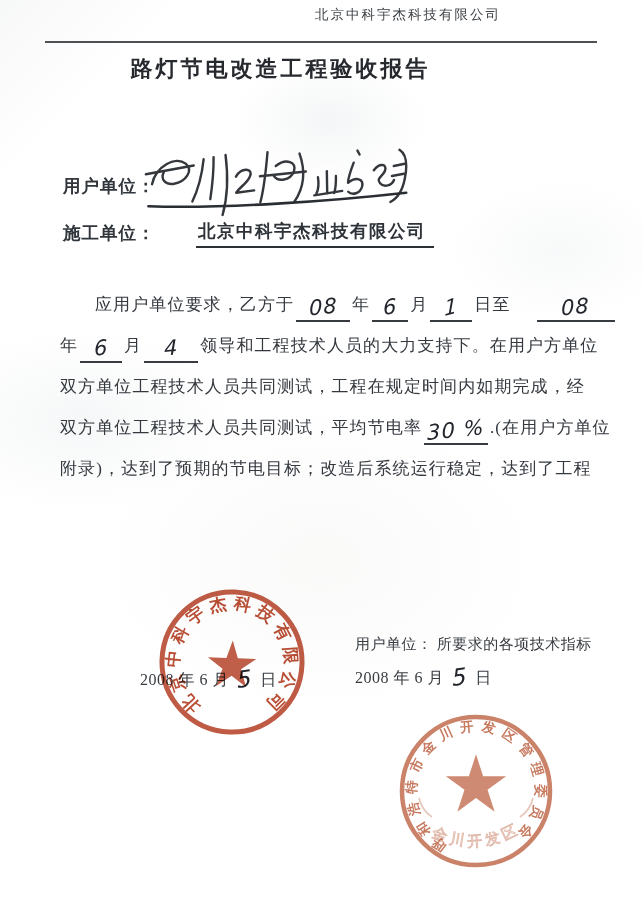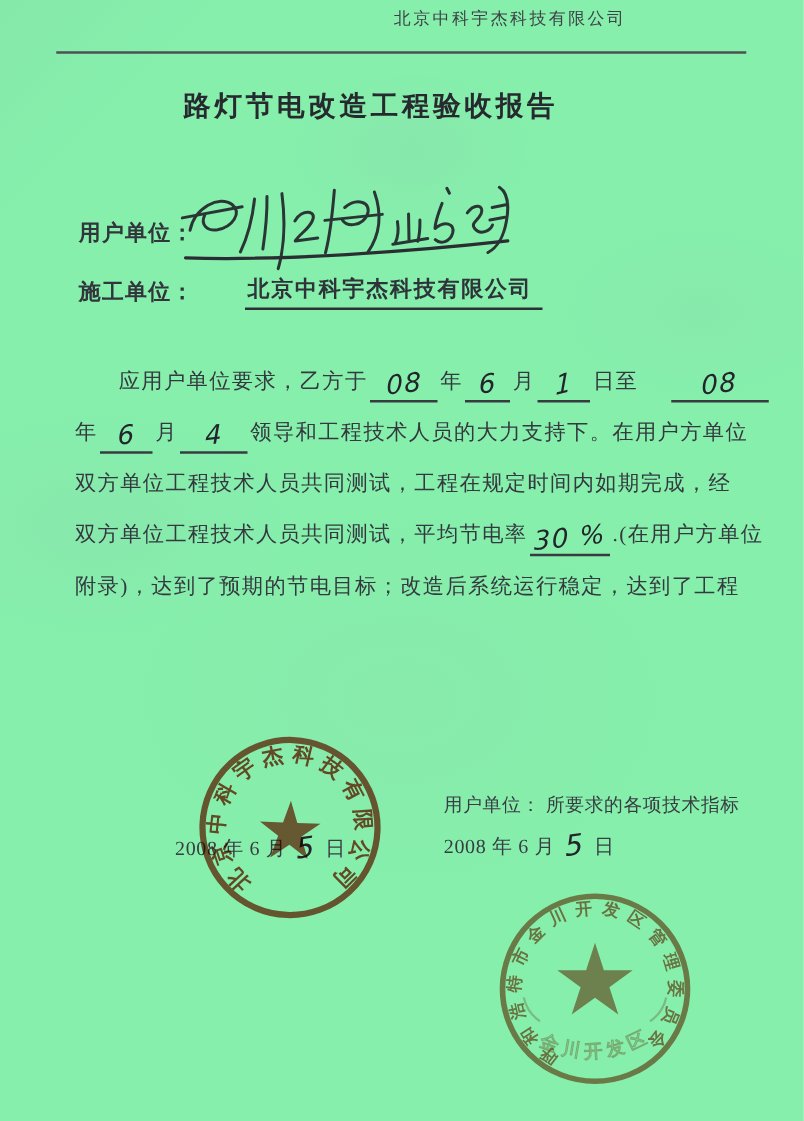--- a/index.html
+++ b/index.html
@@ -1,39 +1,39 @@
 <!DOCTYPE html>
 <html lang="zh"><head>
 <meta charset="utf-8">
 <style>
   html,body{margin:0;padding:0;background:#e8e8e6;}
   .page{
     position:relative;width:643px;height:897px;margin:0 auto;
-    background:#86efac;overflow:hidden;
+    background:#ffffff;overflow:hidden;
     font-family:"Liberation Serif","DejaVu Serif",serif;
     color:#34393f;
   }
   .texture{
     position:absolute;inset:0;pointer-events:none;
     background:
       radial-gradient(140px 90px at 330px 120px, rgba(150,165,172,.10), transparent 70%),
       radial-gradient(220px 130px at 80px 420px, rgba(150,165,172,.09), transparent 70%),
       radial-gradient(160px 100px at 560px 250px, rgba(150,165,172,.07), transparent 70%),
       radial-gradient(320px 220px at 320px 560px, rgba(165,160,150,.06), transparent 70%),
       linear-gradient(135deg, rgba(120,130,135,.06), transparent 12%);
   }
   .header-company{
     position:absolute;left:315px;top:6px;font-size:13.5px;letter-spacing:2px;color:#3d4247;white-space:nowrap;
   }
   .header-rule{
     position:absolute;left:45px;top:41px;width:552px;height:0;
     border-top:2px solid #4d5154;
   }
   .doc-title{
-    position:absolute;left:0;top:54px;width:561px;margin:16px;text-align:center;
+    position:absolute;left:0;top:54px;width:561px;margin:0;text-align:center;
     font-size:22px;font-weight:bold;letter-spacing:3px;color:#26292e;
   }
   .field-label{
     position:absolute;font-size:17.5px;font-weight:bold;letter-spacing:1px;color:#31363c;white-space:nowrap;
   }
   .user-label{left:63px;top:174px;}
   .builder-label{left:63px;top:221px;}
   .builder-value{
     position:absolute;left:196px;top:219px;font-size:17.5px;font-weight:bold;letter-spacing:1.5px;color:#2e3339;
     border-bottom:2px solid #2d3135;padding:0 8px 3px 2px;white-space:nowrap;

